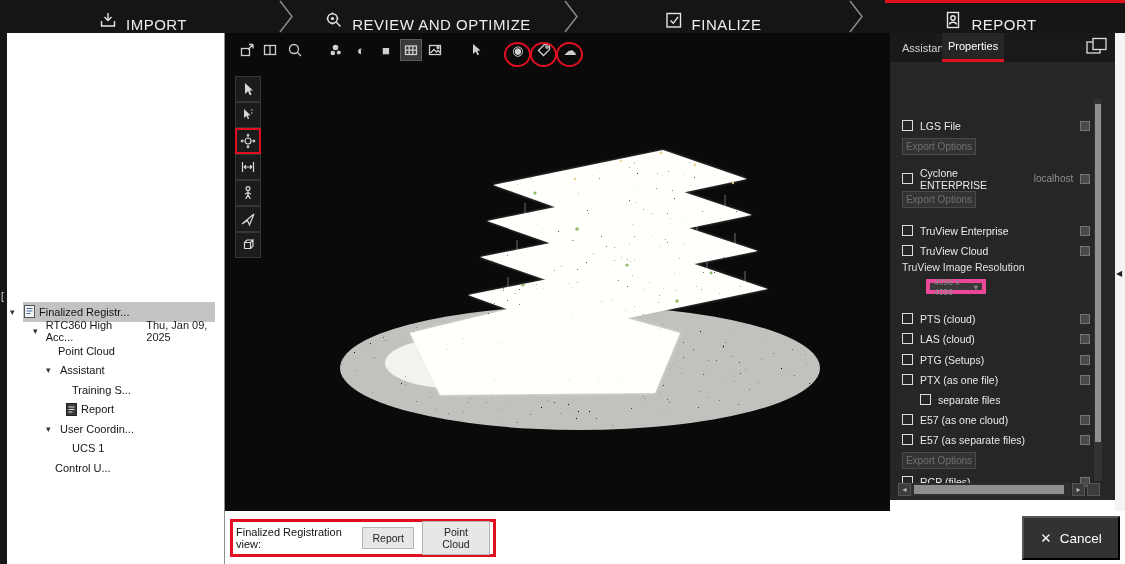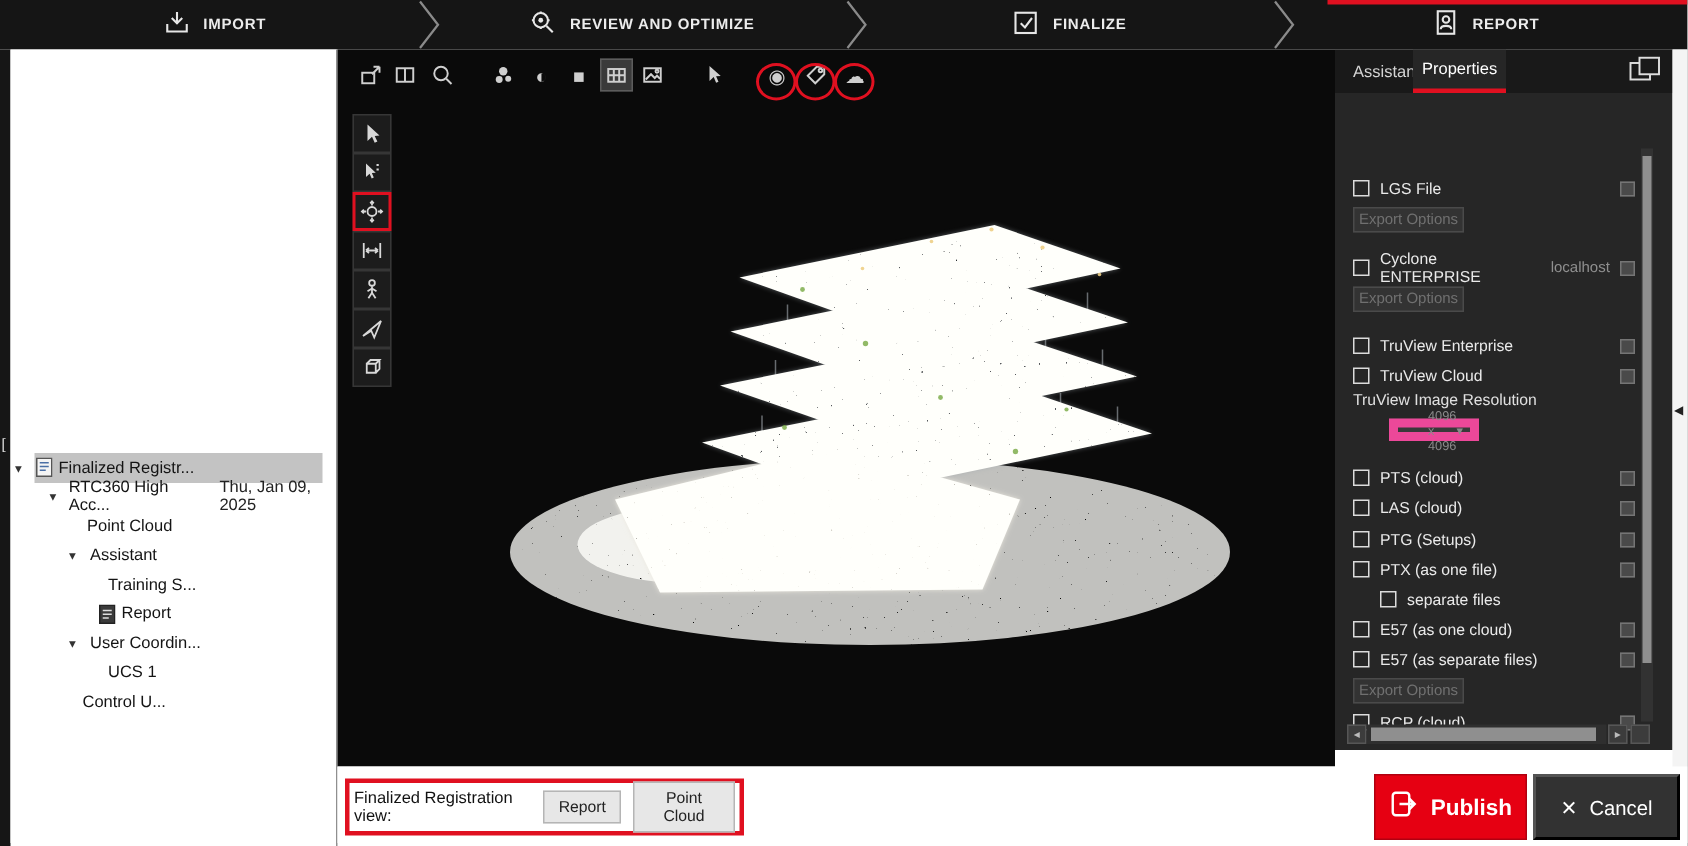--- a/index.html
+++ b/index.html
@@ -1,21 +1,21 @@
 <!DOCTYPE html>
 <html style="--accent-red: #e01020; --publish-red: #e60012; --topbar-bg: #151515; --panel-bg: #262626; --selection-gray: #c3c3c3;"><head>
 <meta charset="utf-8">
 <style>
   * { margin:0; padding:0; box-sizing:border-box; }
   html,body { width:1125px; height:564px; font-family:"Liberation Sans",sans-serif; background:#fff; overflow:hidden; }
   .app { position:relative; width:1125px; height:564px; background:#fff; border-bottom:2px solid #1a1a1a; }
 
   
   .workflow-bar { position:absolute; left:0; top:0; width:1125px; height:33px; background:var(--topbar-bg,#151515); display:flex; }
-  .wf-step { display:flex; align-items:center; justify-content:center; gap:8px; color:#ececec; font-size:10px; font-weight:bold; letter-spacing:.5px; }
+  .wf-step { display:flex; align-items:flex-end; justify-content:center; gap:8px; color:#ececec; font-size:15px; font-weight:normal; letter-spacing:.5px; }
   .wf-step svg { stroke:#e6e6e6; fill:none; stroke-width:1.4; }
   .wf-sep { position:absolute; top:0; }
   .annotation-topline { position:absolute; left:885px; top:0; width:240px; height:3px; background:var(--accent-red,#e60c1c); z-index:30; }
 
   
   .left-strip { position:absolute; left:0; top:33px; width:7px; height:531px; background:#161616; color:#ddd; font-size:10px; }
   .left-collapse-handle { position:absolute; left:1px; top:258px; }
   .left-panel { position:absolute; left:7px; top:33px; width:218px; height:531px; background:#fff; border-right:1px solid #8f8f8f; }
   .tree { position:absolute; top:269px; left:0; width:100%; font-size:11px; color:#141414; }
   .tree-row { height:19.5px; display:flex; align-items:center; position:relative; gap:4px; }
@@ -46,21 +46,21 @@
   .layout-icon { position:absolute; left:196px; top:4px; }
   .rp-subtabs { position:absolute; left:0; top:29px; width:225px; height:32px; }
   .rp-subtab { position:absolute; top:0; height:32px; display:flex; align-items:center; font-size:10.5px; color:#e2e2e2; }
   .rp-subtab.active { border-bottom:3px solid var(--accent-red,#e60c1c); }
   .opt-row { position:absolute; left:12px; width:188px; height:17px; display:flex; align-items:center; gap:7px; font-size:10.5px; color:#eaeaea; }
   .opt-row .cbx { width:11px; height:11px; border:1.5px solid #dcdcdc; background:transparent; flex:0 0 auto; }
   .opt-row .mini-ic { margin-left:auto; width:10px; height:10px; background:#4a4a4a; border:1px solid #757575; }
   .opt-suffix { color:#8f8f8f; font-size:10px; margin-left:2px; }
   .opt-btn { position:absolute; left:12px; width:74px; height:17px; background:#333; border:1px solid #4a4a4a; color:#707070; font-size:10px; display:flex; align-items:center; justify-content:center; }
   .opt-label { position:absolute; left:12px; font-size:10.5px; color:#e0e0e0; }
-  .opt-dd { position:absolute; left:36px; width:60px; height:15px; background:#393939; border:6px solid #ec4899; color:#8a8a8a; font-size:8.5px; display:flex; align-items:center; justify-content:space-between; padding:0 20px; }
+  .opt-dd { position:absolute; left:36px; width:60px; height:15px; background:#393939; border:4px solid #ec4899; color:#8a8a8a; font-size:8.5px; display:flex; align-items:center; justify-content:space-between; padding:0 4px; }
   .vscroll { position:absolute; left:204px; top:66px; width:8px; height:382px; background:#323232; }
   .vscroll .thumb { position:absolute; left:1px; top:5px; width:6px; height:338px; background:#8f8f8f; }
   .hscroll-btn { position:absolute; width:13px; height:13px; background:#3c3c3c; border:1px solid #565656; color:#bbb; font-size:8px; display:flex; align-items:center; justify-content:center; top:450px; }
   .hscroll-track { position:absolute; left:21px; top:450px; width:160px; height:13px; background:#2f2f2f; }
   .hscroll-thumb { position:absolute; left:3px; top:2px; width:150px; height:9px; background:#8f8f8f; }
   .corner-box { position:absolute; left:197px; top:450px; width:13px; height:13px; background:#3c3c3c; border:1px solid #565656; }
   .right-strip { position:absolute; left:1115px; top:33px; width:10px; height:531px; background:#f4f4f4; color:#222; }
   .right-collapse-arrow { position:absolute; left:1px; top:236px; font-size:8px; color:#222; }
 
   
@@ -442,21 +442,21 @@
     <div class="opt-row" style="top:398px">
       <span class="cbx"></span>
       <span>E57 (as separate files)</span>
       <span class="mini-ic"></span>
     </div>
     <div class="opt-btn" style="top:419px">
       <span>Export Options</span>
     </div>
     <div class="opt-row" style="top:440px">
       <span class="cbx"></span>
-      <span>RCP (cloud)</span>
+      <span>RCP (files)</span>
       <span class="mini-ic"></span>
     </div>
 
     <div class="vscroll">
       <div class="thumb"></div>
     </div>
     <div class="hscroll-btn" style="left:8px">◂</div>
     <div class="hscroll-track">
       <div class="hscroll-thumb"></div>
     </div>
@@ -469,29 +469,20 @@
   </div>
 
   <footer class="bottom-area">
 
     <div class="view-box">
       <span class="view-box-label">Finalized Registration view:</span>
       <button class="view-btn">Report</button>
       <button class="view-btn">Point Cloud</button>
     </div>
 
-    <button class="publish-btn">
-      <span>
-        <svg width="20" height="20" viewBox="0 0 20 20">
-            <rect x="2.5" y="2.5" width="11" height="15" rx="2" fill="none" stroke="#fff" stroke-width="1.6"></rect>
-            <path d="M7 10 h10 M13.5 6.5 L17 10 L13.5 13.5" fill="none" stroke="#fff" stroke-width="1.8"></path>
-          </svg>
-      </span>
-      <span>Publish</span>
-    </button>
 
     <button class="cancel-btn">
       <span>✕</span>
       <span>Cancel</span>
     </button>
   </footer>
 
 </div>
 
 </body></html>

